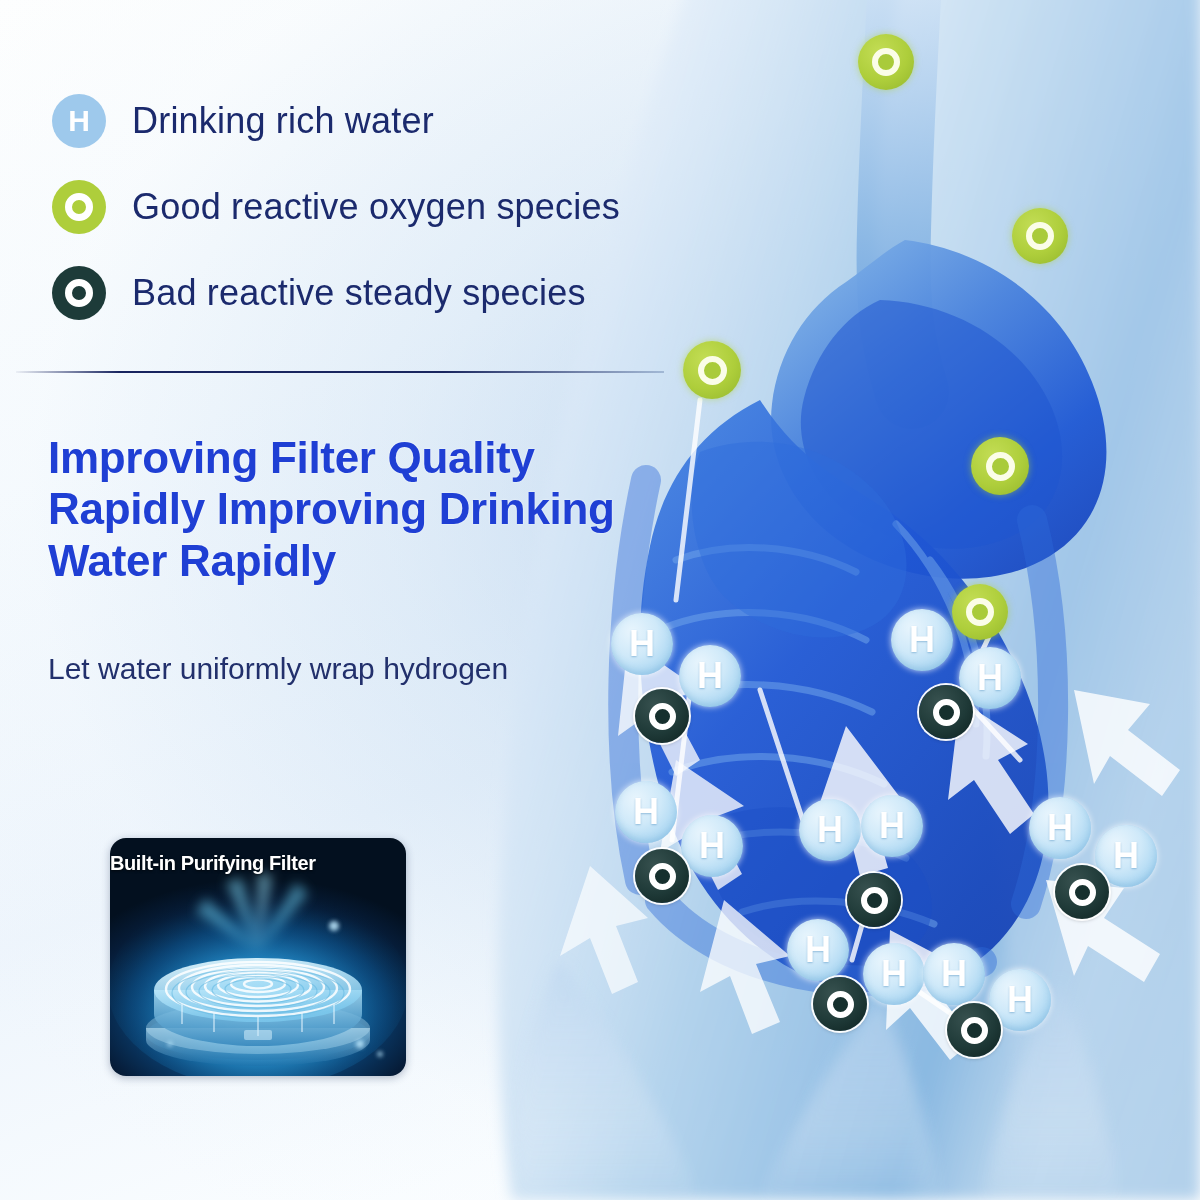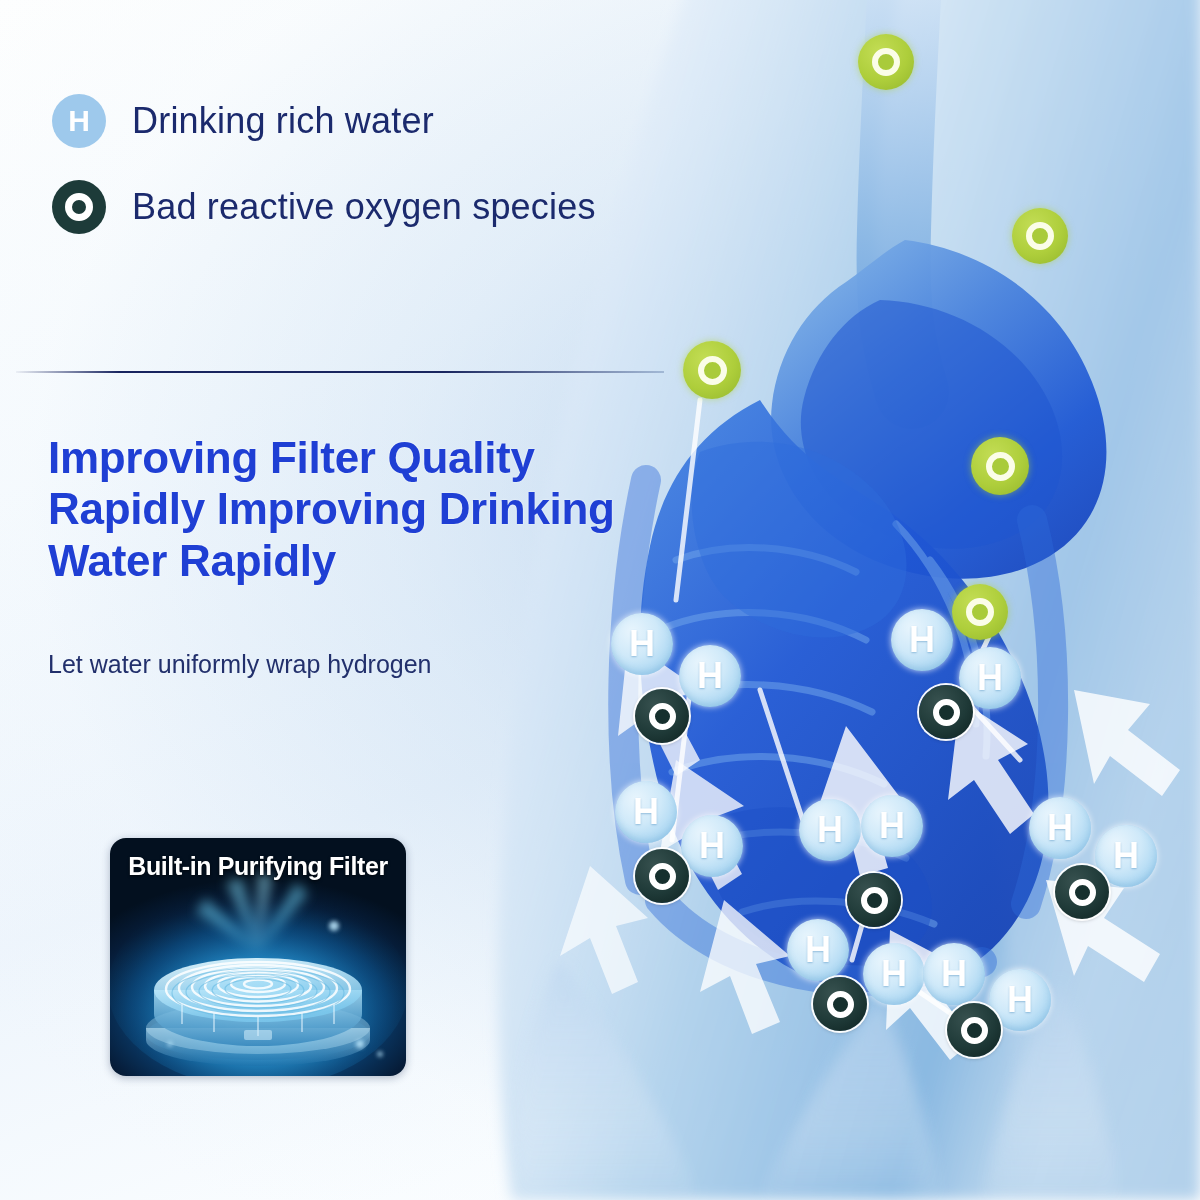--- a/index.html
+++ b/index.html
@@ -105,21 +105,21 @@
   }
   .headline .hl-line { display: block; }
 
   
   .bodycopy {
     position: absolute;
     left: 48px;
     top: 645px;
     width: 470px;
     color: #22306c;
-    font-size: 25px;
+    font-size: 30px;
     line-height: 1.58;
     font-family: "Liberation Sans", sans-serif;
   }
   .bodycopy .bc-line { display: block; }
 
   
   .filter-card {
     position: absolute;
     left: 110px;
     top: 838px;
@@ -129,23 +129,23 @@
     overflow: hidden;
     background:
       radial-gradient(70% 55% at 50% 72%, #1f8fd0 0%, #116fae 28%, #0a3c6b 58%, #061c38 82%, #03101f 100%),
       linear-gradient(180deg, #040d1c 0%, #061c38 45%, #03101f 100%);
     box-shadow: 0 2px 8px rgba(20,40,80,0.30);
   }
   .filter-title {
     position: absolute;
     left: 0; right: 0;
     top: 14px;
-    text-align: center;
+    text-align: left;
     color: #ffffff;
-    font-size: 25px;
+    font-size: 20px;
     font-weight: bold;
     letter-spacing: -0.4px;
     text-shadow: 0 1px 3px rgba(0,0,0,0.65);
     font-family: "Liberation Sans", sans-serif;
     z-index: 4;
   }
   .filter-art {
     position: absolute;
     inset: 0;
     z-index: 2;
@@ -331,26 +331,32 @@
 
   <div class="legend">
 
     <div class="legend-row">
       <div class="legend-badge h">
         <span class="badge-h-glyph">H</span>
       </div>
       <div class="legend-label">Drinking rich water</div>
     </div>
 
+    <div class="legend-row">
+      <div class="legend-badge good">
+        <span class="badge-ring"></span>
+      </div>
+      <div class="legend-label">Good reactive oxygen species</div>
+    </div>
 
     <div class="legend-row">
       <div class="legend-badge bad">
         <span class="badge-ring"></span>
       </div>
-      <div class="legend-label">Bad reactive oxygen species</div>
+      <div class="legend-label">Bad reactive steady species</div>
     </div>
 
   </div>
 
   <div class="divider"></div>
 
   <div class="headline">
     <span class="hl-line">Improving Filter Quality</span>
     <span class="hl-line">Rapidly Improving Drinking</span>
     <span class="hl-line">Water Rapidly</span>

